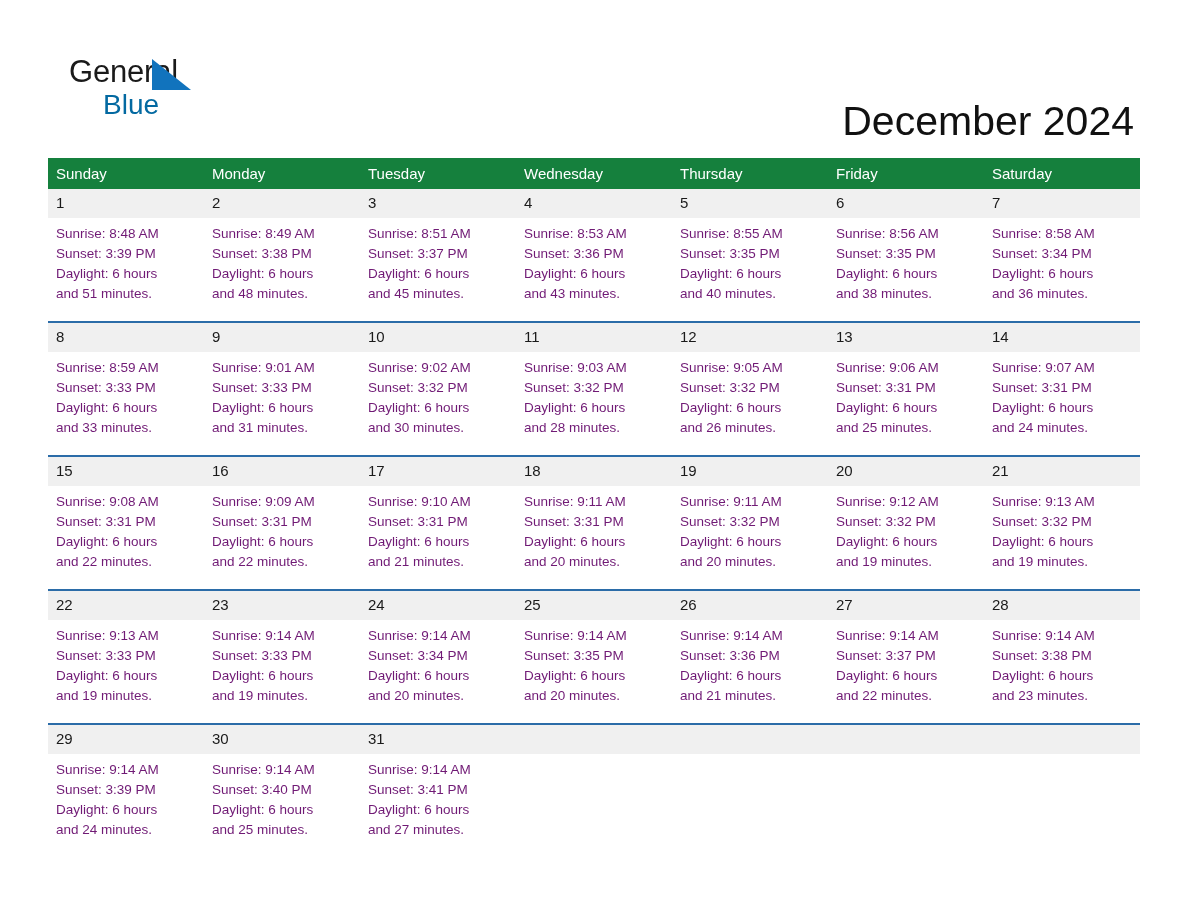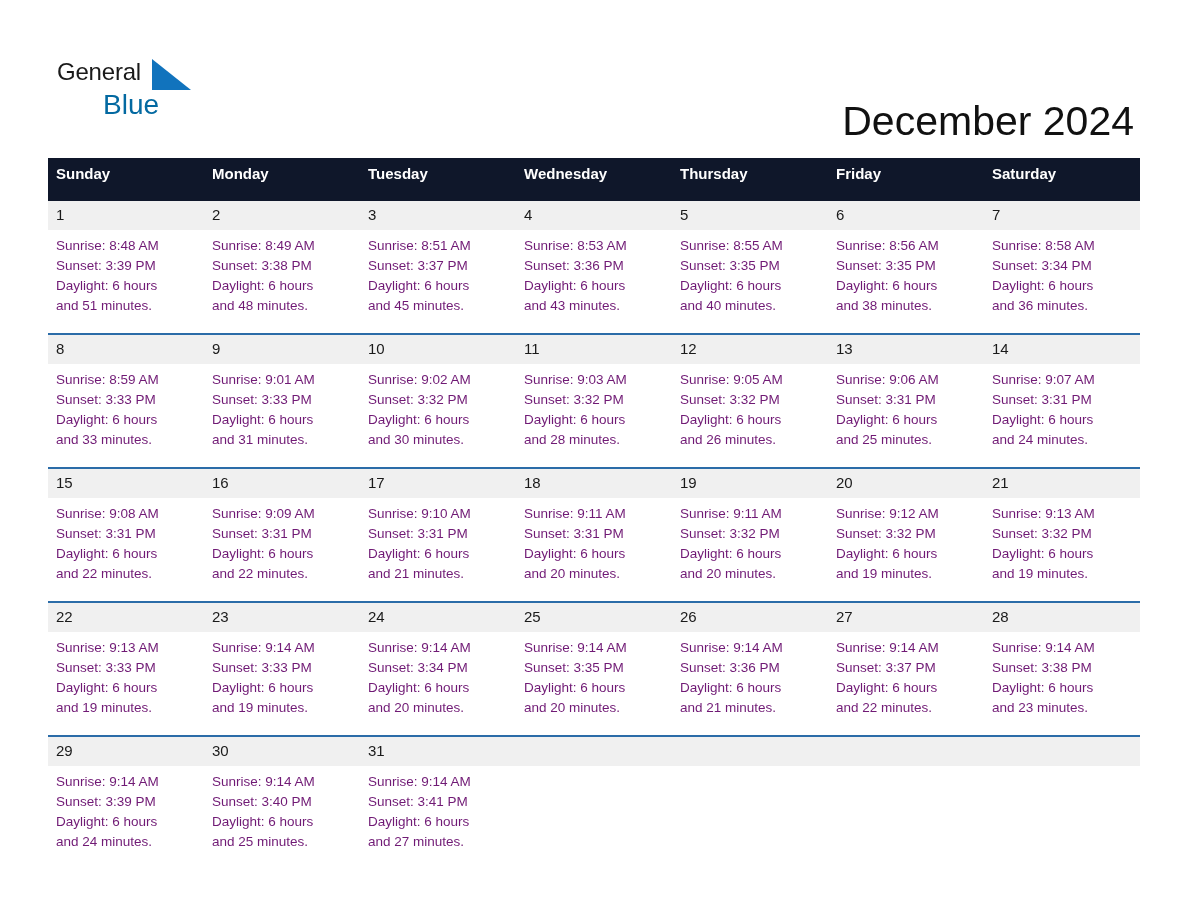--- a/index.html
+++ b/index.html
@@ -32,23 +32,23 @@
   }
   .logo {
     position: absolute;
     left: 57px;
     top: 52px;
     width: 260px;
     height: 72px;
   }
   .logo-general {
     position: absolute;
-    left: 0;
+    left: 12px;
     top: 0;
-    font-size: 24px;
+    font-size: 31px;
     line-height: 40px;
     letter-spacing: -0.2px;
     color: #1a1a1a;
     font-family: "Liberation Sans", sans-serif;
     font-weight: 400;
   }
   .logo-tri {
     position: absolute;
     left: 95px;
     top: 7px;
@@ -96,26 +96,26 @@
     position: absolute;
     left: 48px;
     top: 158px;
     width: 1092px;
     border-collapse: collapse;
     table-layout: fixed;
   }
   .calendar col { width: 156px; }
 
   thead th {
-    background: #0f172a;
+    background: #15803d;
     color: #ffffff;
     font-size: 15px;
-    font-weight: 700;
+    font-weight: 400;
     text-align: left;
-    padding: 7px 0 19px 8px;
+    padding: 7px 0 7px 8px;
     height: 15px;
     border: none;
   }
 
   tbody tr.week-row td {
     vertical-align: top;
     padding: 0;
     border-top: 2px solid #2b6ca8;
     background: #ffffff;
   }

